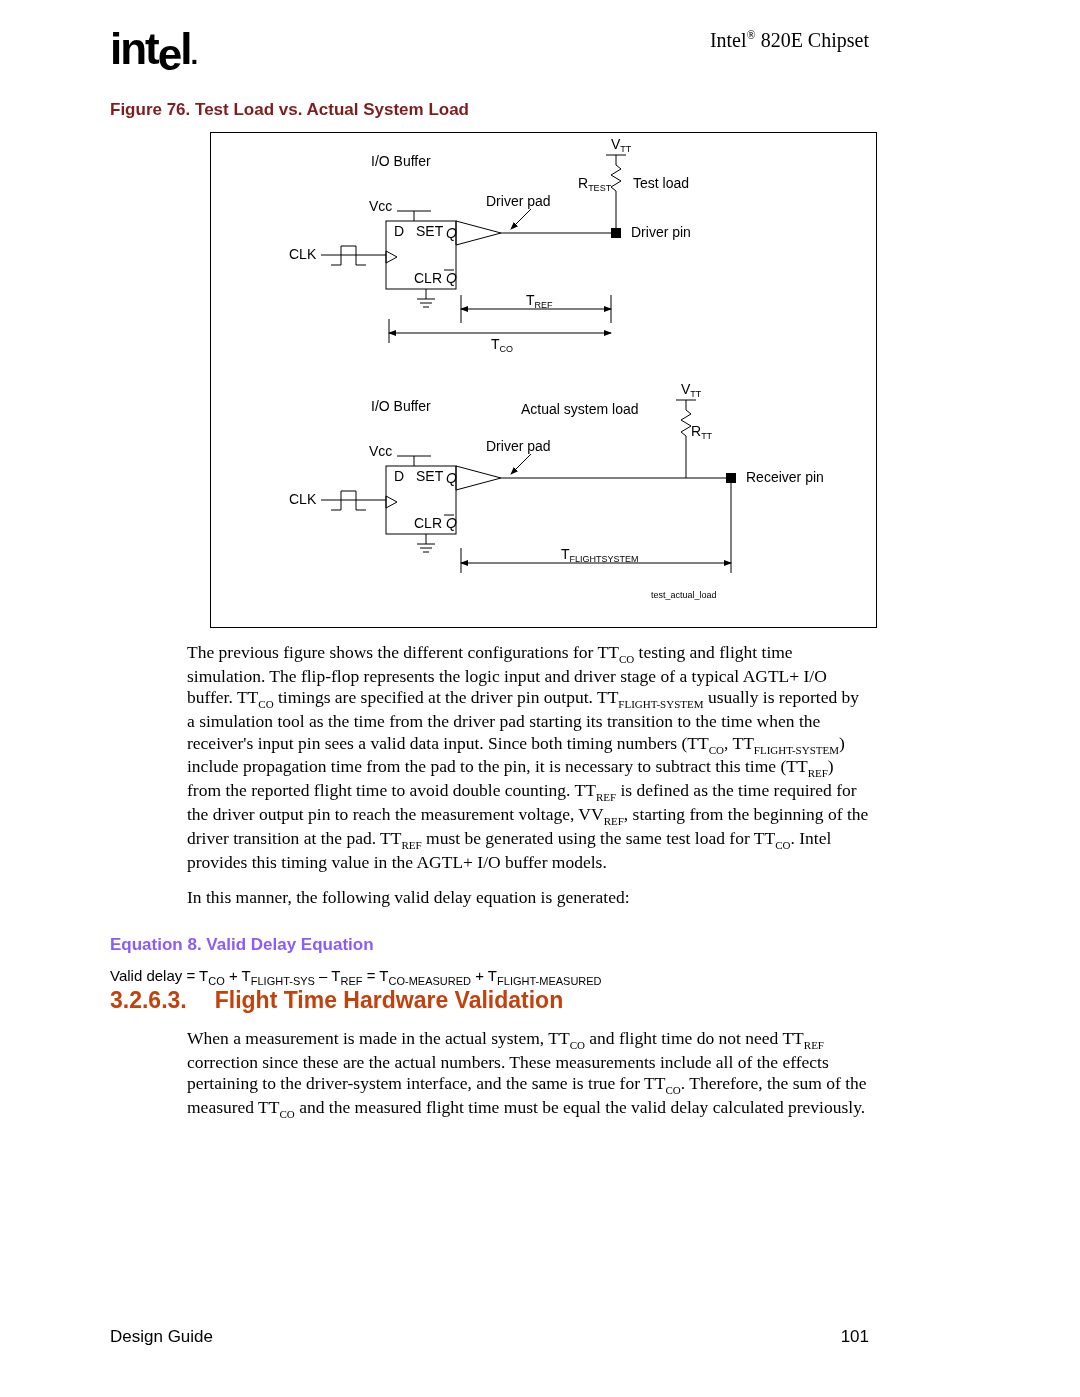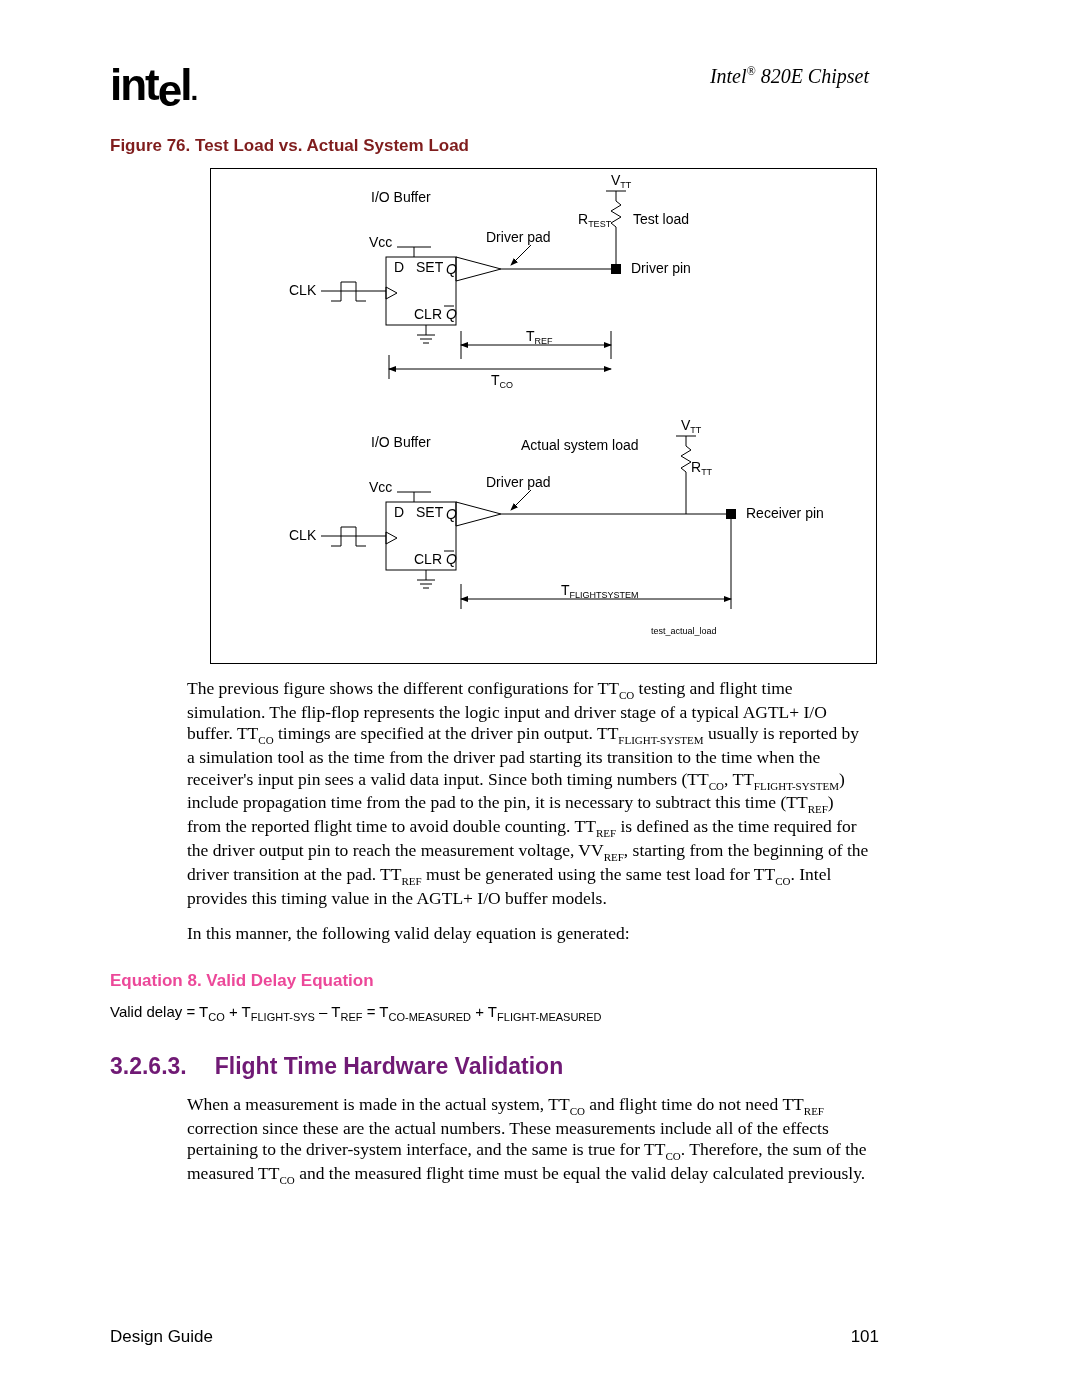--- a/index.html
+++ b/index.html
@@ -7,21 +7,21 @@
     padding: 0;
     background: #fff;
     font-family: "Times New Roman", Times, serif;
     color: #000;
     width: 1080px;
   }
   .page {
     position: relative;
     width: 959px;
     height: 1397px;
-    padding: 60px 90px 50px 110px;
+    padding: 24px 90px 50px 110px;
     box-sizing: border-box;
   }
   .header-row {
     display: flex;
     justify-content: space-between;
     align-items: flex-start;
   }
   .logo {
     font-family: Arial, Helvetica, sans-serif;
     font-size: 44px;
@@ -29,21 +29,20 @@
     letter-spacing: -2px;
   }
   .logo .dot {
     font-size: 28px;
   }
   .logo-sub {
     display: inline-block;
     transform: translateY(6px);
   }
   .chipset {
-    font-style: italic;
     font-size: 20px;
     font-family: "Times New Roman", serif;
     margin-top: 4px;
   }
   .sup {
     font-size: 12px;
     vertical-align: super;
   }
   .figure-caption {
     color: #7f1d1d;
@@ -60,50 +59,49 @@
     position: relative;
   }
   .body-text {
     margin-left: 77px;
     font-size: 17.5px;
     line-height: 1.22;
     margin-top: 14px;
     text-align: left;
   }
   .equation-caption {
-    color: #ec4899;
+    color: #8b5cf6;
     font-family: Arial, Helvetica, sans-serif;
     font-weight: 700;
     font-size: 17px;
     margin-top: 26px;
     margin-bottom: 12px;
   }
   .equation-text {
     font-family: Arial, Helvetica, sans-serif;
     font-size: 15px;
   }
   .sub {
     font-size: 11px;
     vertical-align: sub;
   }
   .section-heading {
-    margin-top: 30px;
     display: flex;
     gap: 28px;
-    color: #701a75;
+    color: #c2410c;
     font-family: Arial, Helvetica, sans-serif;
     font-weight: 700;
     font-size: 23px;
   }
   .section-num { }
   .footer {
     position: absolute;
     bottom: 50px;
     left: 110px;
-    right: 80px;
+    right: 90px;
     display: flex;
     justify-content: space-between;
     font-family: Arial, Helvetica, sans-serif;
     font-size: 17px;
   }
   .dlabel {
     font-family: Arial, Helvetica, sans-serif;
     font-size: 14px;
   }
   .dlabel-it { font-style: italic; }

